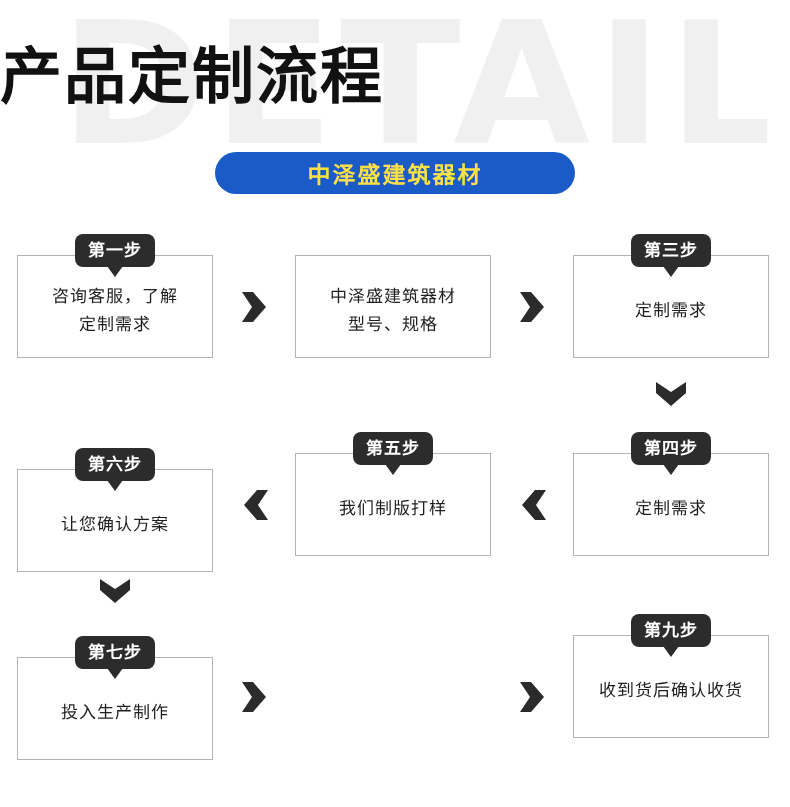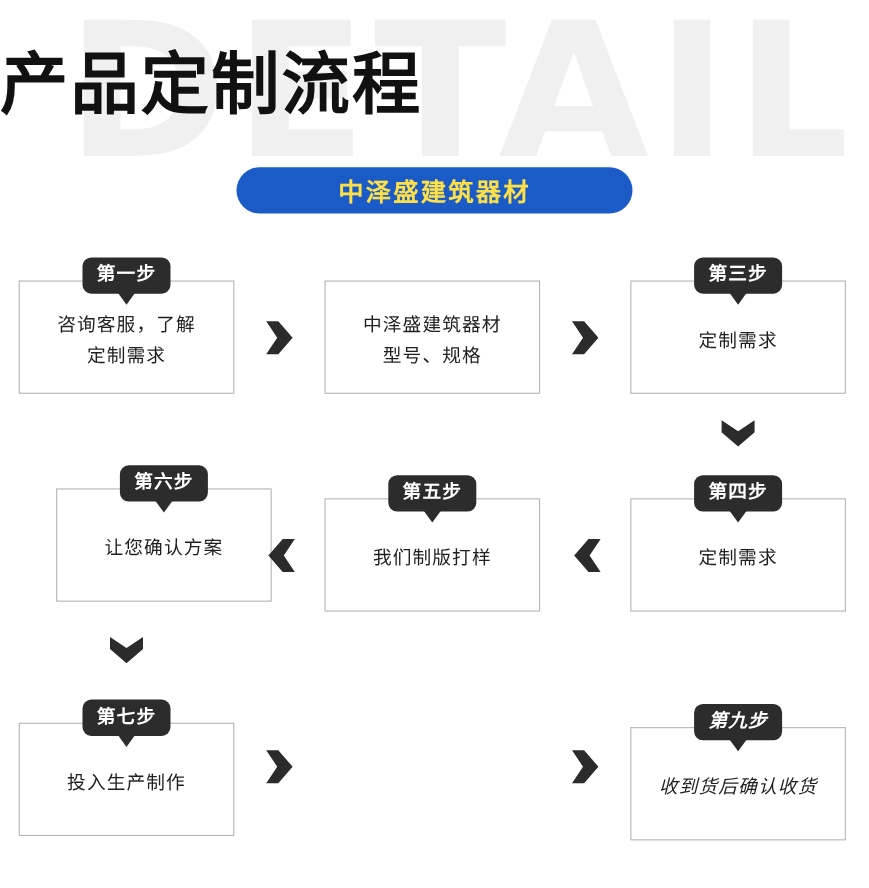--- a/index.html
+++ b/index.html
@@ -184,21 +184,21 @@
     <div class="step-badge">第三步</div>
     <div class="step-text">定制需求</div>
   </div>
 
   <div class="arrow" style="left:649px; top:158px;">
     <svg viewBox="0 0 44 44" xmlns="http://www.w3.org/2000/svg" aria-hidden="true">
       <path d="M7 9 L7 20 L22 33 L37 20 L37 9 L22 19 Z" fill="#2b2b2b"></path>
     </svg>
   </div>
 
-  <div class="step-box" style="left:17px; top:229px;margin-left:34px;">
+  <div class="step-box" style="left:17px; top:254px;">
     <div class="step-badge">第六步</div>
     <div class="step-text">让您确认方案</div>
   </div>
 
   <div class="arrow" style="left:233px; top:268px;">
     <svg viewBox="0 0 44 44" xmlns="http://www.w3.org/2000/svg" aria-hidden="true">
       <path d="M35 7 L24 7 L11 22 L24 37 L35 37 L25 22 Z" fill="#2b2b2b"></path>
     </svg>
   </div>
 
@@ -235,18 +235,18 @@
     </svg>
   </div>
 
 
   <div class="arrow" style="left:511px; top:460px;">
     <svg viewBox="0 0 44 44" xmlns="http://www.w3.org/2000/svg" aria-hidden="true">
       <path d="M9 7 L20 7 L33 22 L20 37 L9 37 L19 22 Z" fill="#2b2b2b"></path>
     </svg>
   </div>
 
-  <div class="step-box" style="left:573px; top:446px;font-style:italic;">
+  <div class="step-box" style="left:573px; top:420px;">
     <div class="step-badge">第九步</div>
     <div class="step-text">收到货后确认收货</div>
   </div>
 
 </div>
 
 </body></html>

